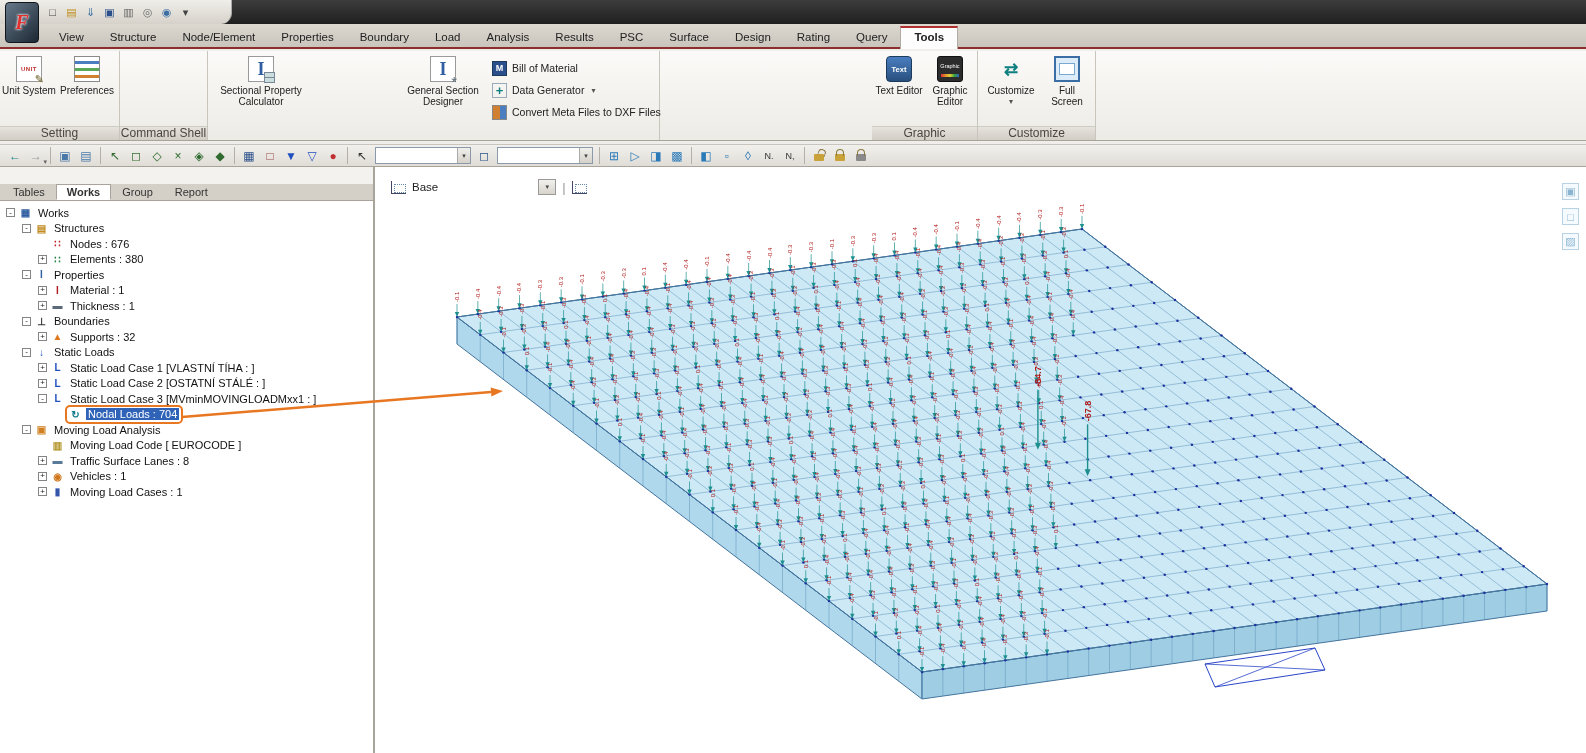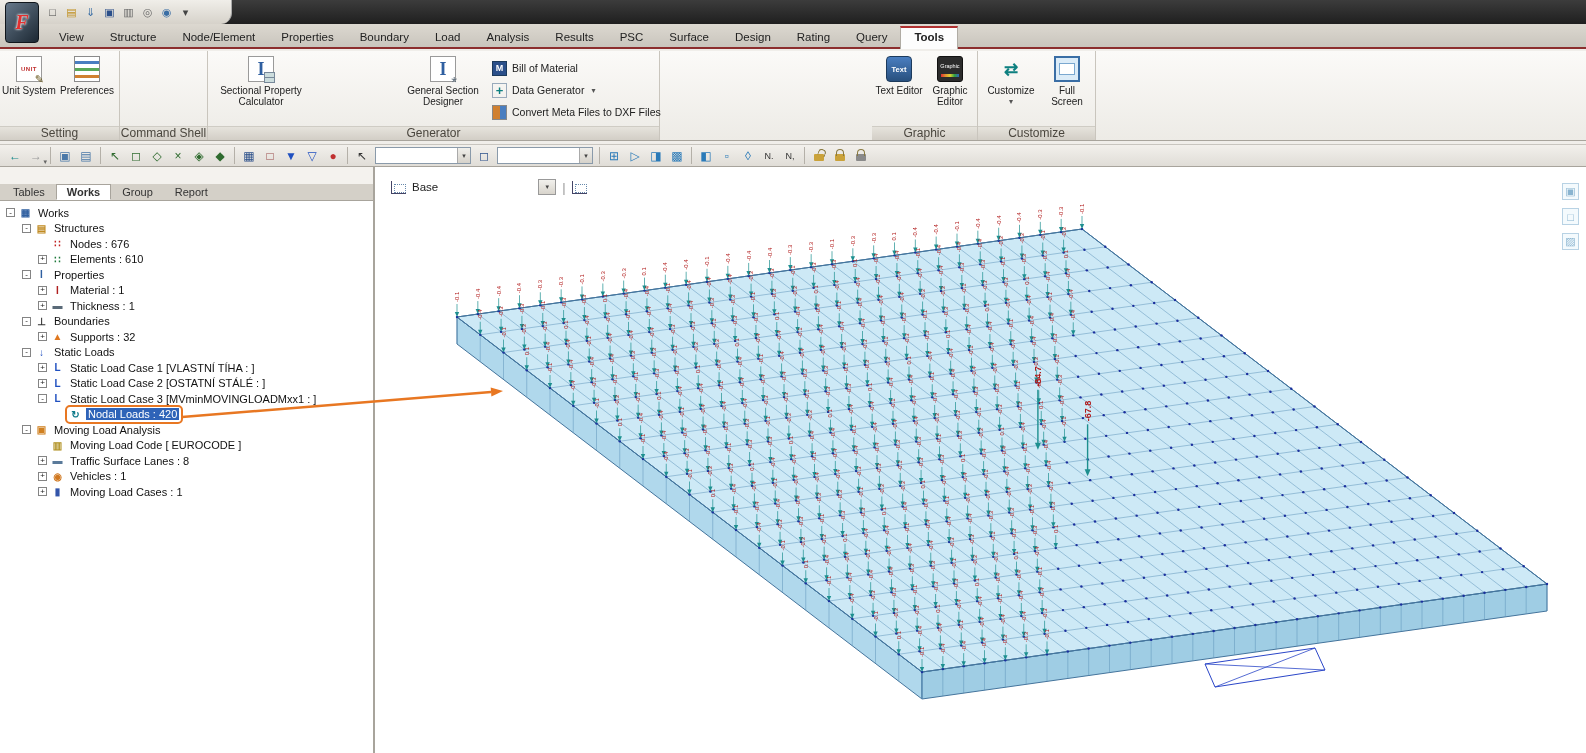--- a/index.html
+++ b/index.html
@@ -218,21 +218,20 @@
         <span>Bill of Material</span>
       </div>
       <div class="smallbtn has-dd" style="left:284px;top:29px">
         <span class="sicon si-datagen"></span>
         <span>Data Generator</span>
       </div>
       <div class="smallbtn" style="left:284px;top:51px">
         <span class="sicon si-convert"></span>
         <span>Convert Meta Files to DXF Files</span>
       </div>
-      <div class="glabel">Generator</div>
     </div>
 
 
     <div class="rgroup" style="left:872px;width:106px">
       <div class="bigbtn" style="left:2px;width:50px">
         <span class="bicon bi-text">
             <i>Text</i>
           </span>
         <span>Text Editor</span>
       </div>
@@ -338,21 +337,21 @@
             <span class="texp none"></span>
             <span class="selwrap">
               <span class="ticon" style="color: rgb(192, 32, 32);">∷</span>
               <span class="tlabel">Nodes : 676</span>
             </span>
           </div>
           <div class="trow" style="padding-left: 38px;">
             <span class="texp plus">+</span>
             <span class="selwrap">
               <span class="ticon" style="color: rgb(31, 122, 60);">∷</span>
-              <span class="tlabel">Elements : 610</span>
+              <span class="tlabel">Elements : 380</span>
             </span>
           </div>
           <div class="trow" style="padding-left: 22px;">
             <span class="texp minus">-</span>
             <span class="selwrap">
               <span class="ticon" style="color: rgb(47, 95, 160);">I</span>
               <span class="tlabel">Properties</span>
             </span>
           </div>
           <div class="trow" style="padding-left: 38px;">
@@ -408,21 +407,21 @@
             <span class="texp minus">-</span>
             <span class="selwrap">
               <span class="ticon" style="color: rgb(32, 80, 192);">L</span>
               <span class="tlabel">Static Load Case 3 [MVminMOVINGLOADMxx1 : ]</span>
             </span>
           </div>
           <div class="trow selected annotated" style="padding-left: 54px;">
             <span class="texp none"></span>
             <span class="selwrap">
               <span class="ticon" style="color: rgb(14, 122, 138);">↻</span>
-              <span class="tlabel">Nodal Loads : 420</span>
+              <span class="tlabel">Nodal Loads : 704</span>
             </span>
           </div>
           <div class="trow" style="padding-left: 22px;">
             <span class="texp minus">-</span>
             <span class="selwrap">
               <span class="ticon" style="color: rgb(208, 128, 32);">▣</span>
               <span class="tlabel">Moving Load Analysis</span>
             </span>
           </div>
           <div class="trow" style="padding-left: 38px;">

